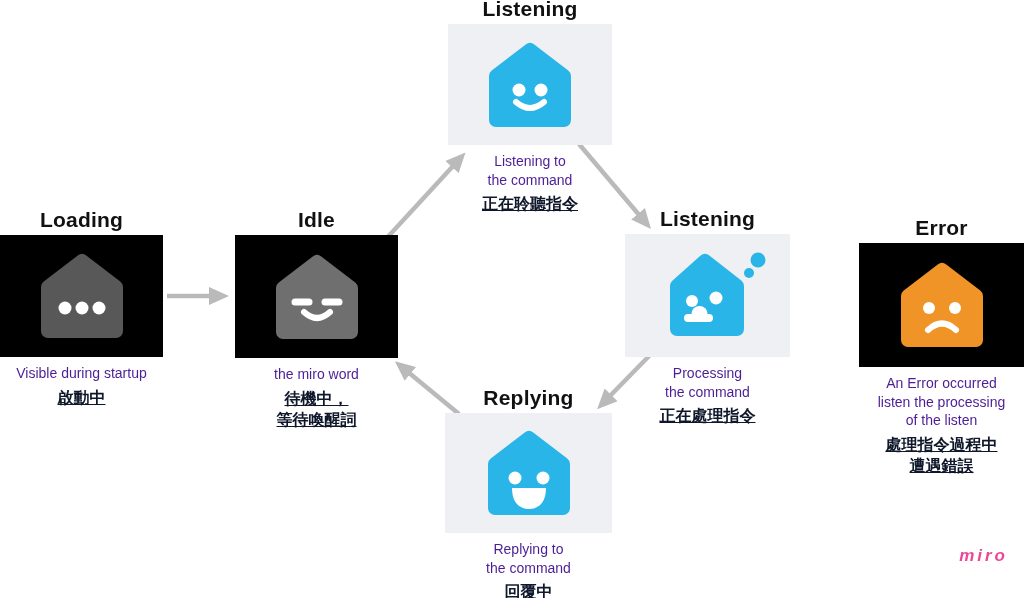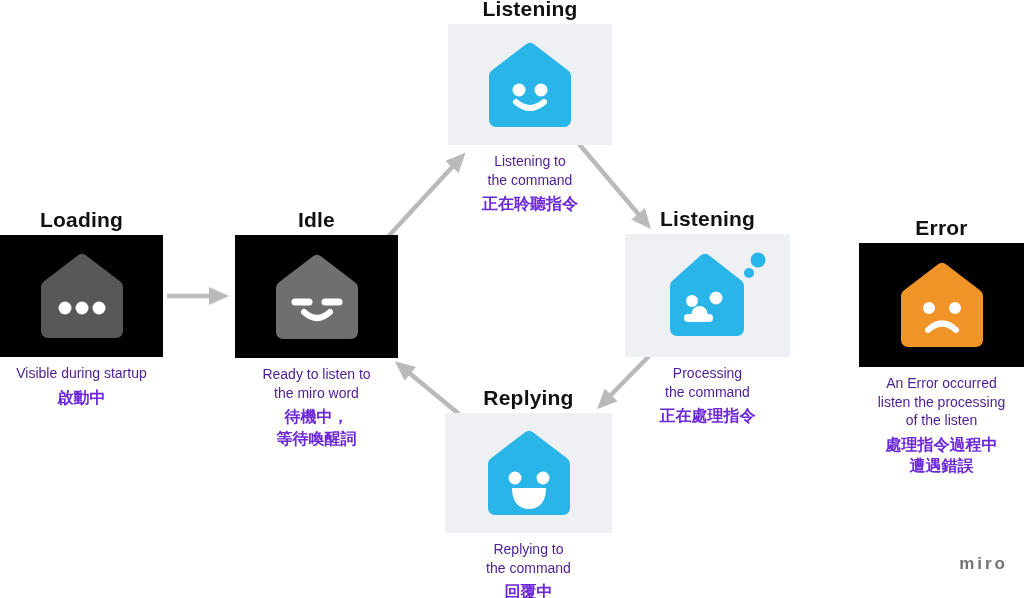--- a/index.html
+++ b/index.html
@@ -11,43 +11,43 @@
   .state .title{
     font-size:21px;font-weight:bold;color:#111;line-height:26px;margin-bottom:2px;
     letter-spacing:.2px;
   }
   .box{
     width:100%;display:flex;align-items:center;justify-content:center;position:relative;
   }
   .box.dark{background:#000000;}
   .box.light{background:#eef0f3;}
   .cap-en{margin-top:7px;font-size:14px;color:#4c1d95;line-height:18.5px;}
-  .cap-zh{margin-top:4px;font-size:16px;font-weight:bold;color:#6d28d9;line-height:21.5px;}
+  .cap-zh{margin-top:4px;font-size:16px;font-weight:bold;color:#0f172a;line-height:21.5px;text-decoration:underline;}
 
   
   #st-loading  {left:0px;   top:207px; width:163px;}
   #st-loading  .box{height:122px;}
   #st-idle     {left:235px; top:207px; width:163px;}
   #st-idle     .box{height:123px;}
   #st-listening{left:448px; top:-4px;  width:164px;}
   #st-listening .box{height:121px;}
   #st-thinking {left:625px; top:206px; width:165px;}
   #st-thinking .box{height:123px;}
   #st-replying {left:445px; top:385px; width:167px;}
   #st-replying .box{height:120px;}
   #st-error    {left:859px; top:215px; width:165px;}
   #st-error    .box{height:124px;}
 
   #st-thinking .box svg{position:absolute;left:42px;top:15px;}
 
   .arrows{position:absolute;left:0;top:0;pointer-events:none;}
 
   .watermark{
-    position:absolute;right:16px;bottom:24px;font-size:17px;font-weight:bold;
-    color:#737373;letter-spacing:3px;
+    position:absolute;right:16px;bottom:32px;font-size:17px;font-weight:bold;
+    color:#ec4899;letter-spacing:3px;font-style:italic;
   }
 </style>
 </head>
 <body>
 
 <div class="canvas">
 
   <svg class="arrows" width="1024" height="598" viewBox="0 0 1024 598">
     <defs>
       <marker id="ah" markerUnits="userSpaceOnUse" markerWidth="22" markerHeight="20" refX="3" refY="10" orient="auto">
@@ -83,21 +83,20 @@
     <div class="title">Idle</div>
     <div class="box dark">
       <svg width="84" height="90" viewBox="0 0 84 90">
         <path d="M42 10 L76 36 V80 H8 V36 Z" fill="#6f6f6f" stroke="#6f6f6f" stroke-width="14" stroke-linejoin="round"></path>
         <line x1="20" y1="50" x2="34" y2="50" stroke="#fff" stroke-width="7" stroke-linecap="round"></line>
         <line x1="50" y1="50" x2="64" y2="50" stroke="#fff" stroke-width="7" stroke-linecap="round"></line>
         <path d="M29 60 Q42 72 55 60" fill="none" stroke="#fff" stroke-width="6" stroke-linecap="round"></path>
       </svg>
     </div>
     <div class="cap-en">
-      <div>Ready to listen to</div>
       <div>the miro word</div>
     </div>
     <div class="cap-zh">
       <div>待機中，</div>
       <div>等待喚醒詞</div>
     </div>
   </div>
 
   <div class="state" id="st-listening">
     <div class="title">Listening</div>

